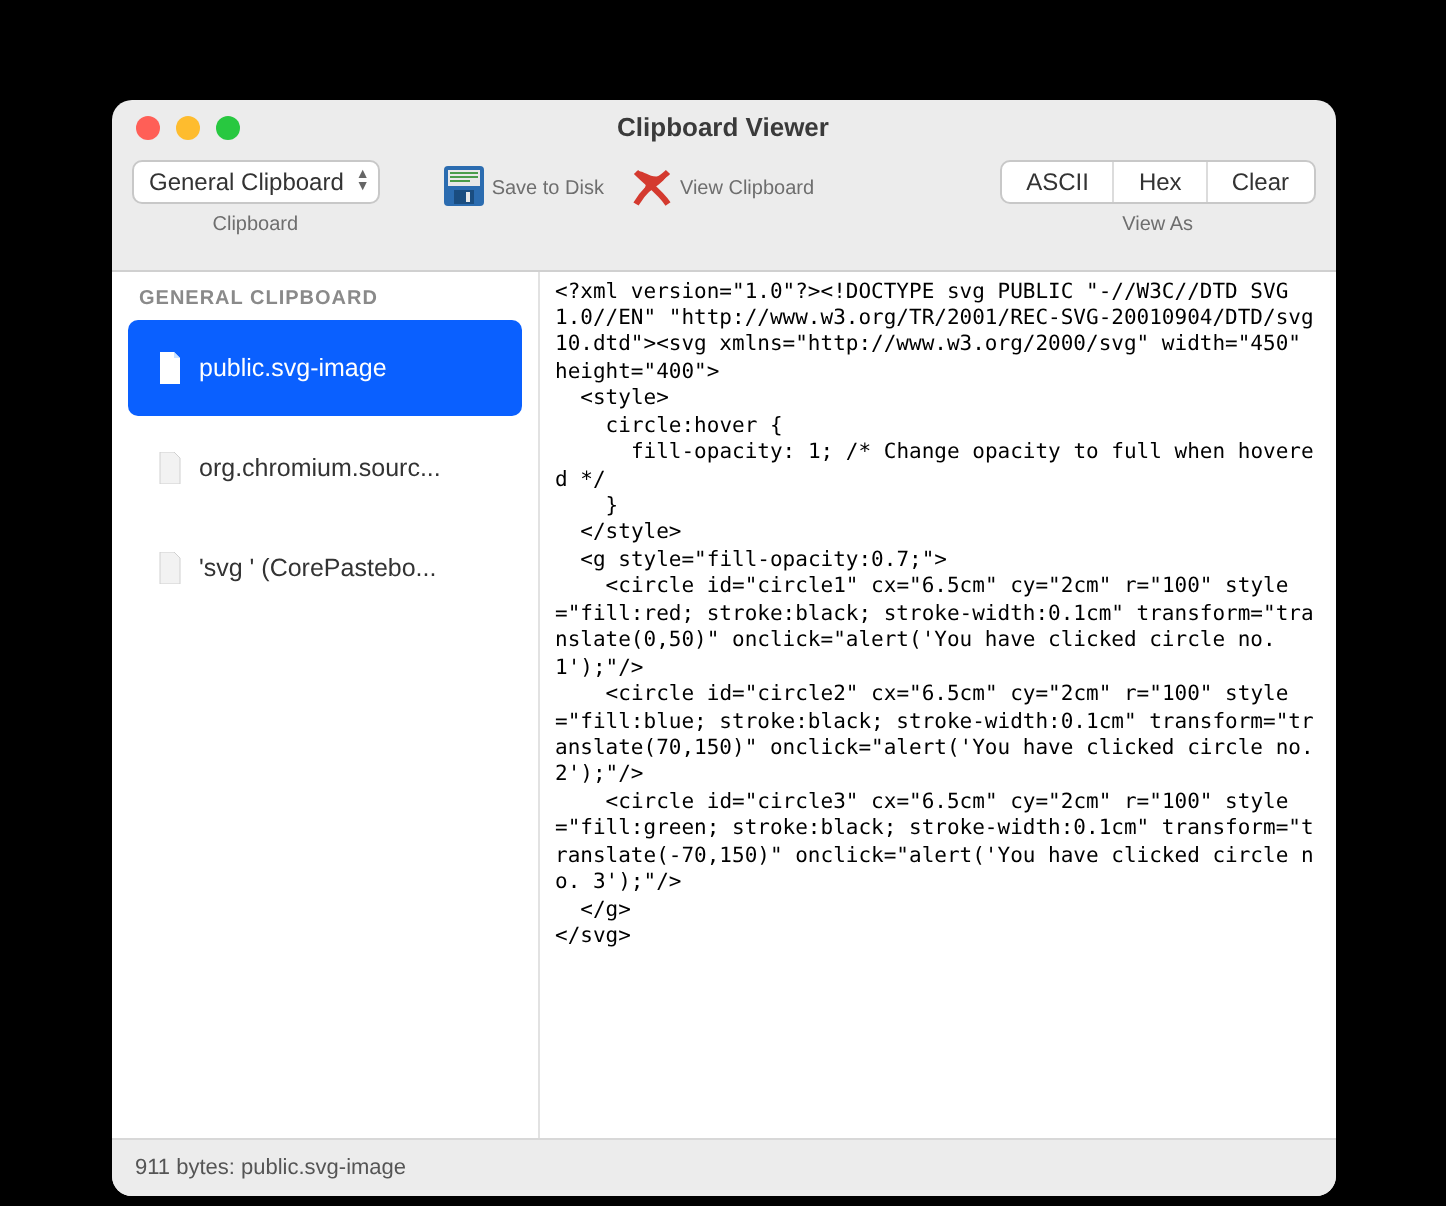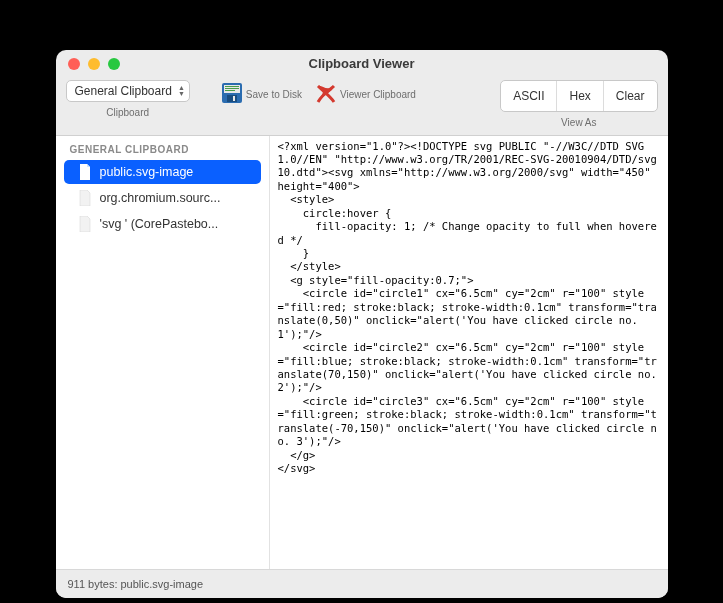--- a/index.html
+++ b/index.html
@@ -101,21 +101,21 @@
       display: flex;
       align-items: center;
       justify-content: center;
     }
     .tb-flex { flex: 1; }
     .seg-control {
       display: flex;
       border: 1px solid #c8c8c8;
       border-radius: 5px;
       overflow: hidden;
-      height: 32px;
+      height: 22px;
       background: #fff;
     }
     .seg-btn {
       padding: 0 12px;
       font-size: 12px;
       display: flex;
       align-items: center;
       color: #333;
       border-right: 1px solid #dcdcdc;
       cursor: default;
@@ -139,21 +139,21 @@
       font-size: 10px;
       font-weight: 600;
       letter-spacing: 0.5px;
       color: #8a8a8a;
       padding: 4px 14px;
     }
     .sidebar-item {
       display: flex;
       align-items: center;
       gap: 8px;
-      padding: 4px 14px;
+      padding: 16px 14px;
       margin: 1px 8px;
       border-radius: 5px;
       font-size: 12.5px;
       color: #333;
       cursor: default;
       white-space: nowrap;
       overflow: hidden;
       text-overflow: ellipsis;
     }
     .sidebar-item.selected {
@@ -235,21 +235,21 @@
 
     <div style="width:10px"></div>
 
     <div class="tb-icon-group">
       <div class="tb-icon">
         <svg width="24" height="22" viewBox="0 0 24 22">
           <path d="M4 4 C8 2 12 10 20 4 C19 10 8 14 4 20 C6 14 14 10 4 4 Z" fill="#d43a2f"></path>
           <path d="M20 4 C16 8 10 10 4 20 M4 4 C10 10 16 14 20 20" stroke="#d43a2f" stroke-width="3" fill="none"></path>
         </svg>
       </div>
-      <div class="tb-label">Viewer Clipboard</div>
+      <div class="tb-label">View Clipboard</div>
     </div>
 
     <div class="tb-flex"></div>
 
     <div class="toolbar-group">
       <div class="seg-control">
         <div class="seg-btn">ASCII</div>
         <div class="seg-btn">Hex</div>
         <div class="seg-btn">Clear</div>
       </div>

